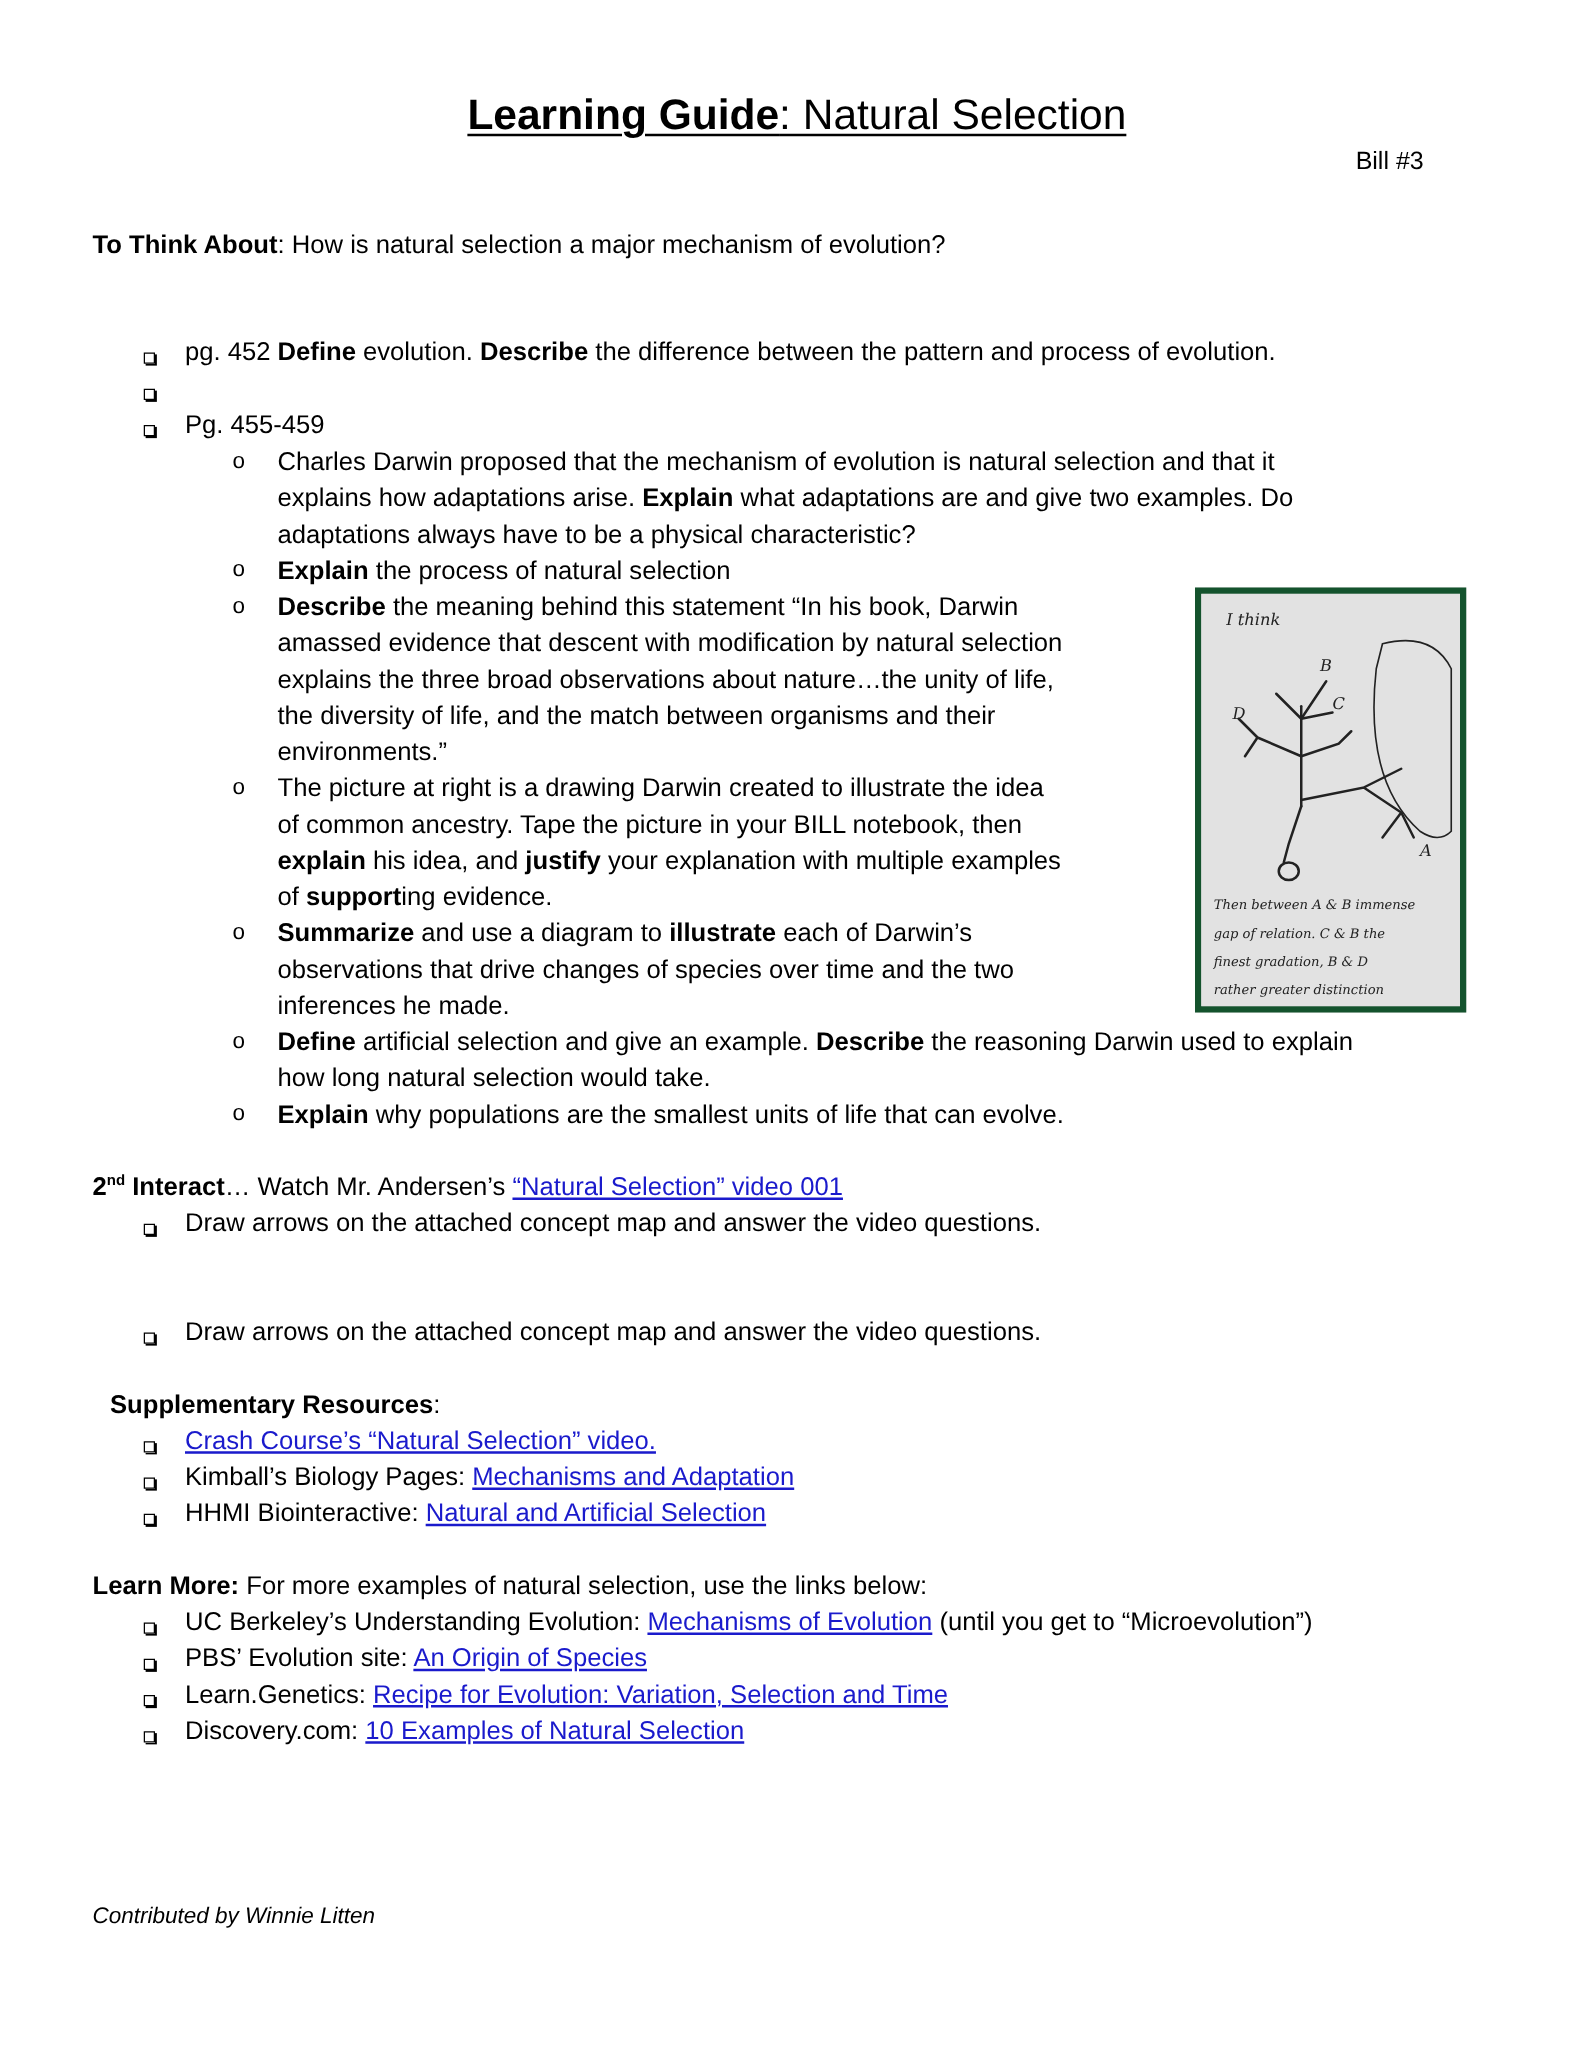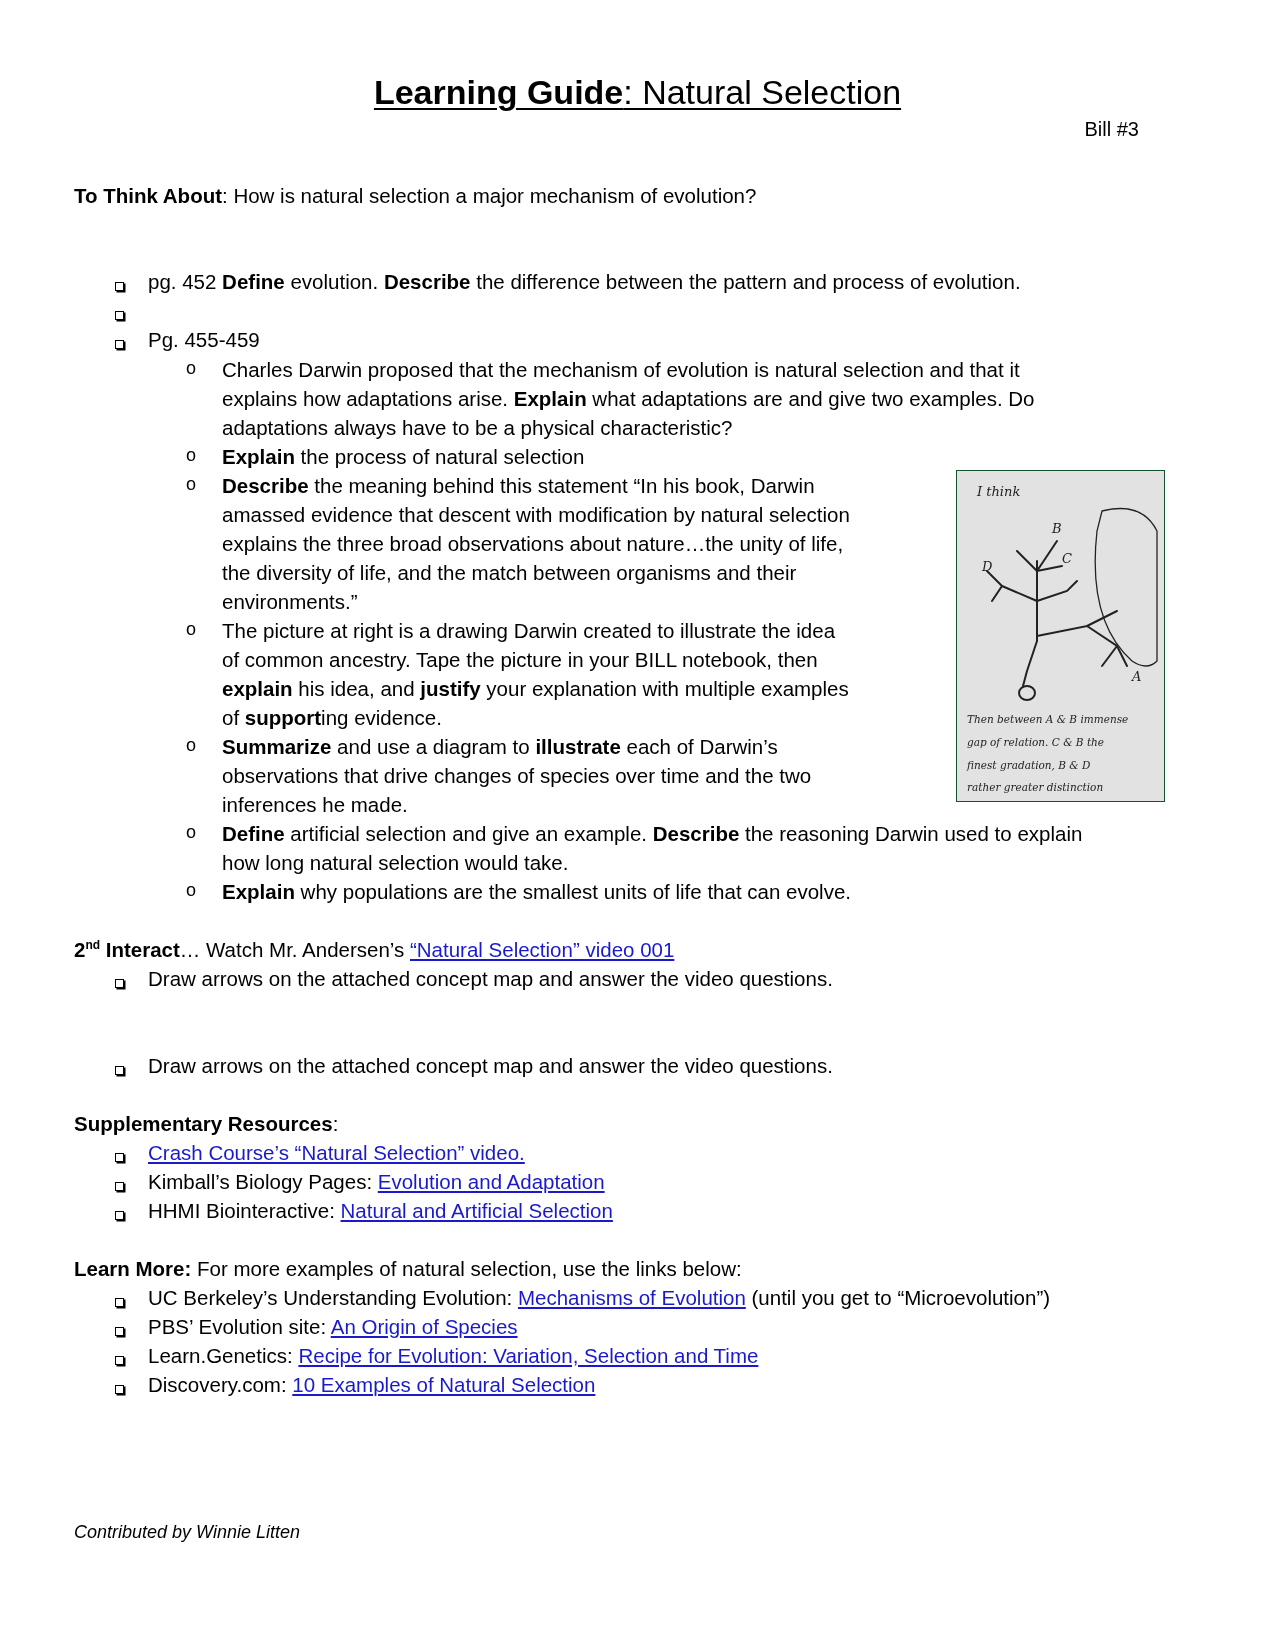--- a/index.html
+++ b/index.html
@@ -22,21 +22,21 @@
   a.link { color: #1a1acc; text-decoration: underline; }
 
   .bullet {
     position: absolute; width: 9px; height: 9px; border: 1.5px solid #000;
     box-sizing: border-box; box-shadow: 1.5px 1.5px 0 #000;
   }
   .circle { position: absolute; font-size: 18px; }
 
   .sketch {
     position: absolute; left: 956px; top: 470px; width: 207px; height: 330px;
-    background: #dcdcdc; border: 1px solid #14532d;
+    background: #dcdcdc; border: 5px solid #14532d;
   }
   .footer { position: absolute; left: 74px; top: 1522px; font-size: 18px; font-style: italic; }
 </style>
 </head>
 <body>
 
 <div class="page">
 
   <div class="title">
     <span class="u"><span class="b">Learning Guide</span></span><span class="u">:  Natural Selection</span>
@@ -118,28 +118,28 @@
 
   <div class="line" style="left:74px; top:935px;">
     <span class="b">2</span><sup class="b">nd</sup><span class="b"> Interact</span><span>… Watch Mr. Andersen’s </span><a class="link" href="#">“Natural Selection” video 001</a>
   </div>
   <span class="bullet" style="left:115px; top:979px;"></span>
   <div class="line" style="left:148px; top:964px;">Draw arrows on the attached concept map and answer the video questions.</div>
 
   <span class="bullet" style="left:115px; top:1066px;"></span>
   <div class="line" style="left:148px; top:1051px;">Draw arrows on the attached concept map and answer the video questions.</div>
 
-  <div class="line" style="left:74px; top:1109px;">
+  <div class="line" style="left:88px; top:1109px;">
     <span class="b">Supplementary Resources</span><span>:</span>
   </div>
   <div id="supp">
       <span class="bullet" style="left: 115px; top: 1153px;"></span>
       <div class="line" style="left: 148px; top: 1138px;"><span></span><a class="link" href="#">Crash Course’s “Natural Selection” video.</a><span></span></div>
       <span class="bullet" style="left: 115px; top: 1182px;"></span>
-      <div class="line" style="left: 148px; top: 1167px;"><span>Kimball’s Biology Pages:  </span><a class="link" href="#">Evolution and Adaptation</a><span></span></div>
+      <div class="line" style="left: 148px; top: 1167px;"><span>Kimball’s Biology Pages:  </span><a class="link" href="#">Mechanisms and Adaptation</a><span></span></div>
       <span class="bullet" style="left: 115px; top: 1211px;"></span>
       <div class="line" style="left: 148px; top: 1196px;"><span>HHMI Biointeractive: </span><a class="link" href="#">Natural and Artificial Selection</a><span></span></div>
     </div>
 
   <div class="line" style="left:74px; top:1254px;">
     <span class="b">Learn More:</span><span> For more examples of natural selection, use the links below:</span>
   </div>
   <div id="learn">
       <span class="bullet" style="left: 115px; top: 1298px;"></span>
       <div class="line" style="left: 148px; top: 1283px;"><span>UC Berkeley’s Understanding Evolution:  </span><a class="link" href="#">Mechanisms of Evolution</a><span> (until you get to “Microevolution”)</span></div>

